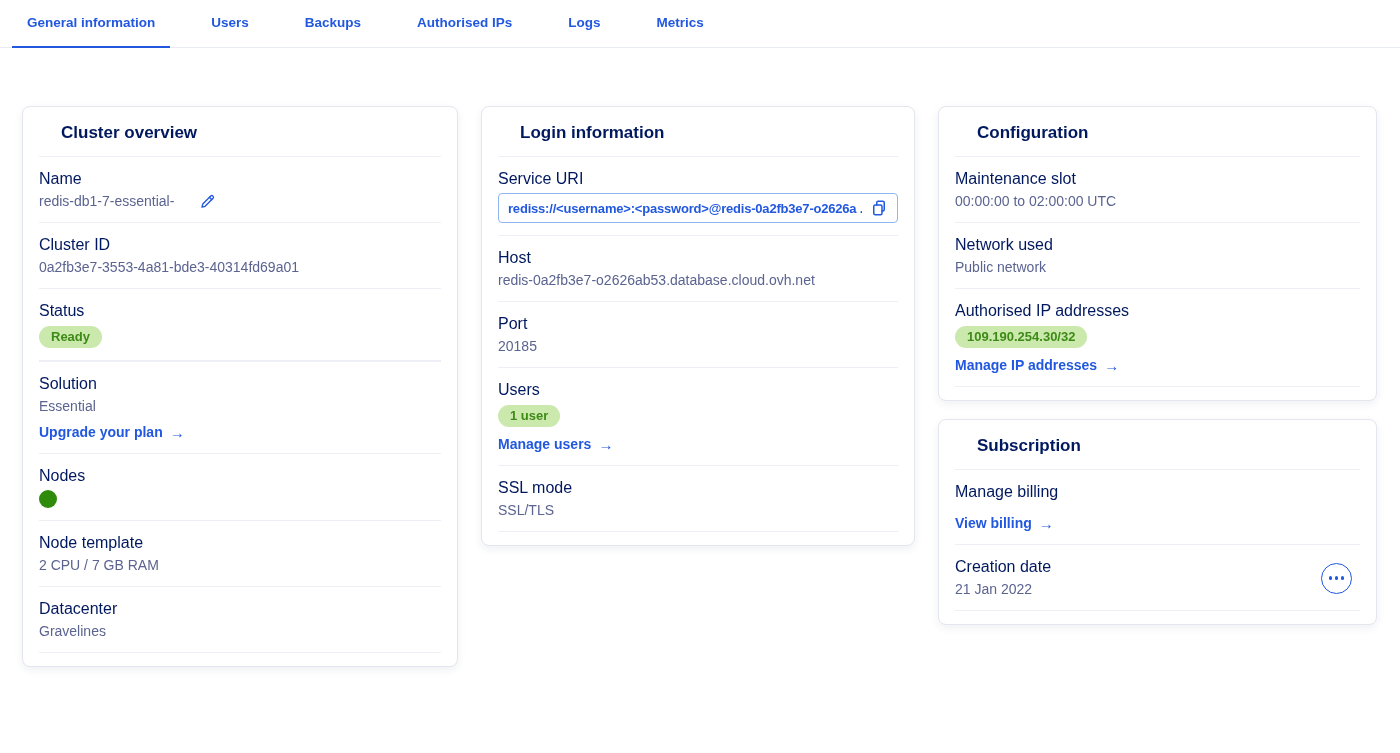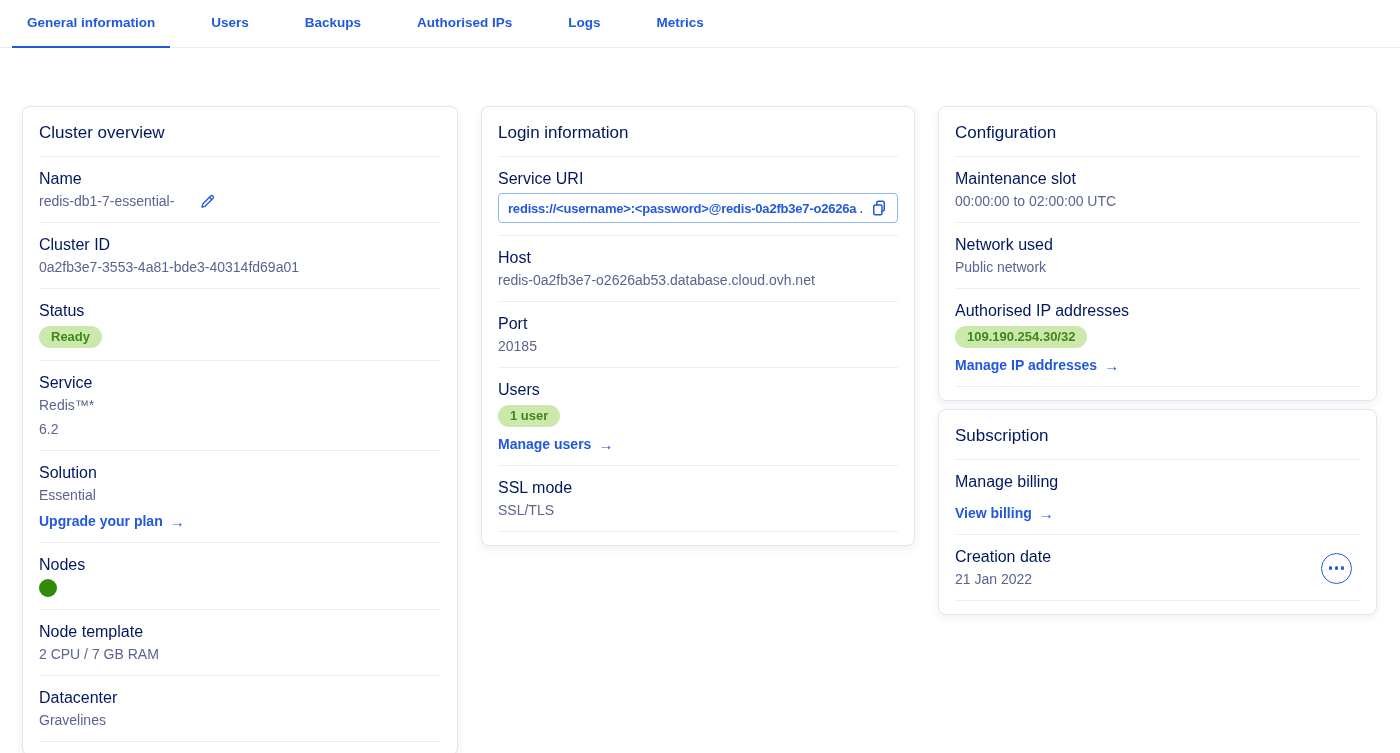--- a/index.html
+++ b/index.html
@@ -19,26 +19,26 @@
 
   
   .tabbar{display:flex;align-items:flex-end;gap:26px;padding-left:12px;border-bottom:1px solid #e8eaf1;}
   .tab{padding:15px 15px 16px 15px;font-size:13.5px;font-weight:700;color:var(--accent-blue);
        border-bottom:2px solid transparent;margin-bottom:-1px;white-space:nowrap;cursor:pointer;}
   .tab.active{border-bottom-color:var(--accent-blue);}
 
   
   .content{display:grid;grid-template-columns:436px 434px 439px;column-gap:23px;align-items:start;
            padding:0 22px;margin-top:58px;}
-  .col{display:flex;flex-direction:column;gap:8px;}
+  .col{display:flex;flex-direction:column;gap:18px;}
 
   
   .card{background:#fff;border:1px solid var(--card-border);border-radius:8px;
         box-shadow:0 3px 8px rgba(25,40,100,0.07);padding:16px 16px 2px 16px;}
-  .card-title{font-size:17px;font-weight:400;color:var(--heading-navy);padding-bottom:13px;}
+  .card-title{font-size:17px;font-weight:700;color:var(--heading-navy);padding-bottom:13px;margin-left:22px;}
   hr.sep{border:0;border-top:1px solid var(--divider);margin:0;}
   .field{padding:13px 0 12px 0;}
   .label{font-size:16px;font-weight:400;color:var(--heading-navy);line-height:17px;margin-bottom:6px;}
   .value{font-size:14px;color:var(--body-text);line-height:17px;}
   .value + .value{margin-top:7px;}
   .card-bottom-pad{height:11px;}
 
   
   .badge{display:inline-block;background:var(--badge-green-bg);color:var(--badge-green-text);
          font-size:13px;font-weight:700;line-height:16px;padding:3px 12px;border-radius:12px;margin-top:1px;}
@@ -91,25 +91,20 @@
     <div class="field">
       <div class="label">Cluster ID</div>
       <div class="value">0a2fb3e7-3553-4a81-bde3-40314fd69a01</div>
     </div>
     <hr class="sep">
     <div class="field">
       <div class="label">Status</div>
       <span class="badge">Ready</span>
     </div>
     <hr class="sep">
-    <div class="field">
-      <div class="label">Service</div>
-      <div class="value">Redis™*</div>
-      <div class="value">6.2</div>
-    </div>
     <hr class="sep">
     <div class="field">
       <div class="label">Solution</div>
       <div class="value">Essential</div>
       <a class="link">
         <span>Upgrade your plan</span>
         <span class="arrow">→</span>
       </a>
     </div>
     <hr class="sep">

